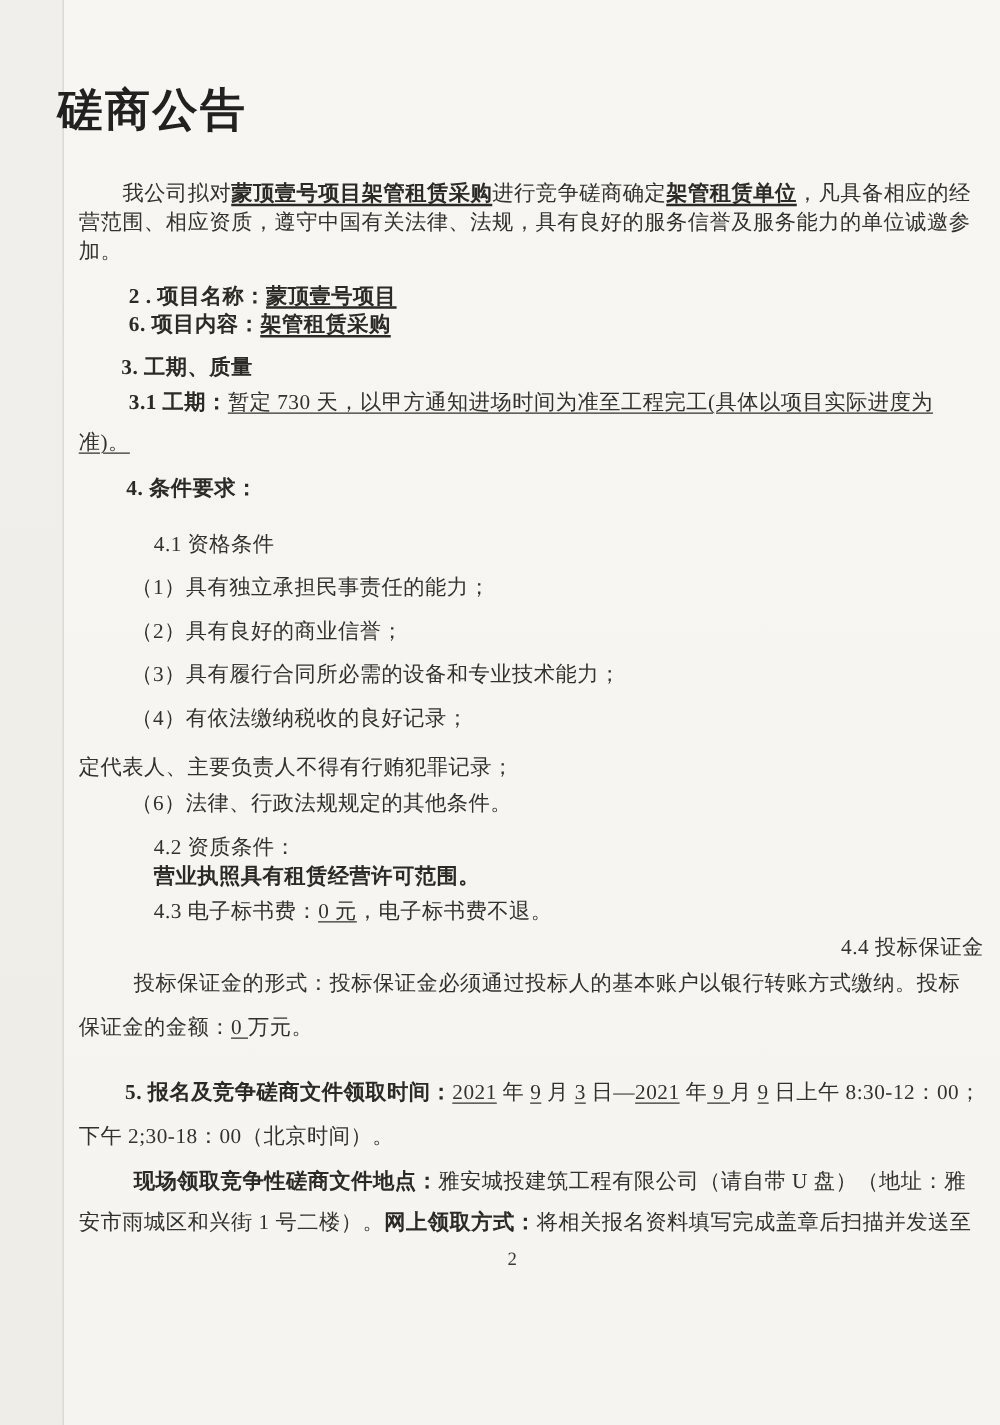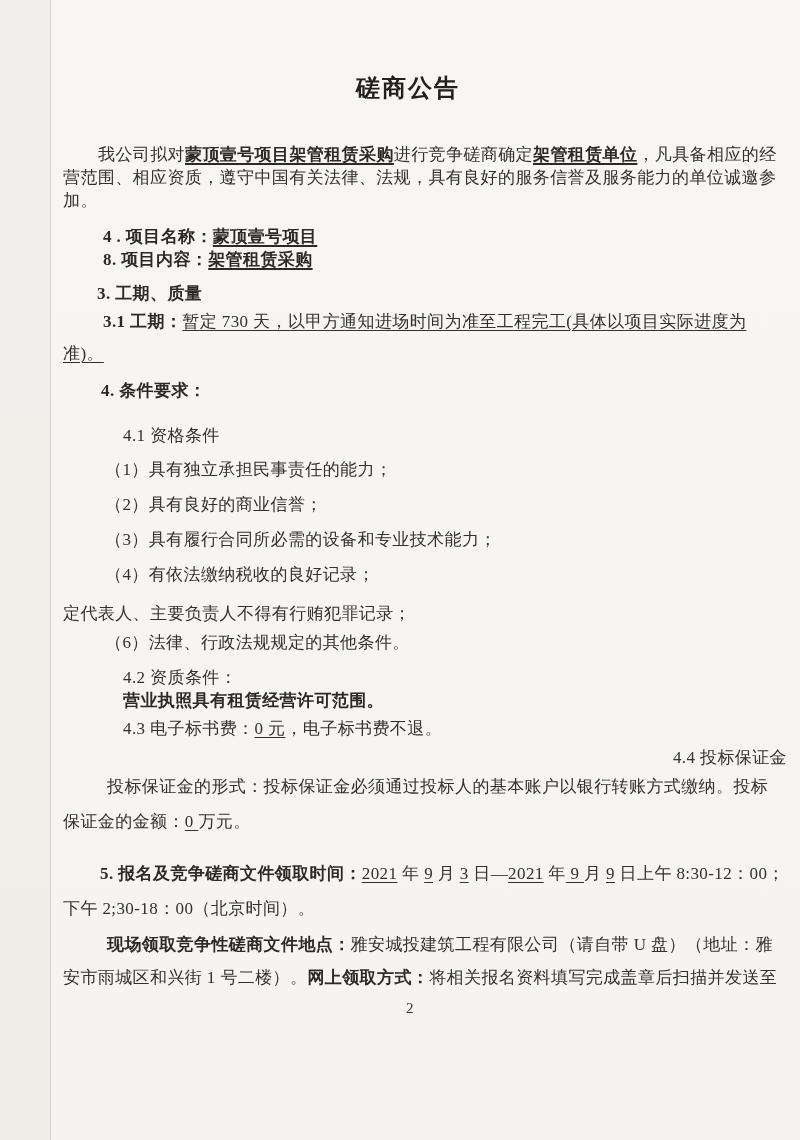--- a/index.html
+++ b/index.html
@@ -22,22 +22,22 @@
   }
   .content{
     position:absolute;left:63px;top:0;width:724px;
     padding-top:66px;
     color:#32312e;
     font-size:17px;
     letter-spacing:0.4px;
   }
   .doc-title{
     position:relative;left:-17px;
-    text-align:center;
-    font-size:24px;line-height:44px;
+    text-align:left;
+    font-size:36px;line-height:44px;
     font-weight:700;color:#222120;
     letter-spacing:2px;
   }
   .block{position:relative;}
   .line{line-height:23px;white-space:nowrap;}
   .bold{font-weight:700;color:#2b2a27;}
   .uline{text-decoration:underline;text-underline-offset:3px;text-decoration-thickness:1px;}
   .bold.uline{text-decoration-thickness:1.5px;}
 
   [data-name="intro-paragraph"]{margin-top:33px;}
@@ -99,24 +99,24 @@
   <div class="page-edge" data-name="paper-edge-line"></div>
   <div class="content" data-name="document-content">
     <div class="doc-title" data-name="document-title">磋商公告</div>
     <div data-name="document-body">
         <div class="block" data-name="intro-paragraph">
           <div class="line first" data-name="text-line"><span data-name="text-run">我公司拟对</span><span data-name="text-run" class="bold uline">蒙顶壹号项目架管租赁采购</span><span data-name="text-run">进行竞争磋商确定</span><span data-name="text-run" class="bold uline">架管租赁单位</span><span data-name="text-run">，凡具备相应的经</span></div>
           <div class="line" data-name="text-line"><span data-name="text-run">营范围、相应资质，遵守中国有关法律、法规，具有良好的服务信誉及服务能力的单位诚邀参</span></div>
           <div class="line" data-name="text-line"><span data-name="text-run">加。</span></div>
         </div>
         <div class="block" data-name="item-project-name">
-          <div class="line first" data-name="text-line"><span data-name="text-run" class="bold">4 . 项目名称：</span><span data-name="text-run" class="bold uline">蒙顶壹号项目</span></div>
+          <div class="line first" data-name="text-line"><span data-name="text-run" class="bold">2 . 项目名称：</span><span data-name="text-run" class="bold uline">蒙顶壹号项目</span></div>
         </div>
         <div class="block" data-name="item-project-content">
-          <div class="line first" data-name="text-line"><span data-name="text-run" class="bold">8. 项目内容：</span><span data-name="text-run" class="bold uline">架管租赁采购</span></div>
+          <div class="line first" data-name="text-line"><span data-name="text-run" class="bold">6. 项目内容：</span><span data-name="text-run" class="bold uline">架管租赁采购</span></div>
         </div>
         <div class="block" data-name="section-3-heading">
           <div class="line first" data-name="text-line"><span data-name="text-run" class="bold">3. 工期、质量</span></div>
         </div>
         <div class="block" data-name="clause-3-1-duration">
           <div class="line first" data-name="text-line"><span data-name="text-run" class="bold">3.1 工期：</span><span data-name="text-run" class="uline">暂定 730 天，以甲方通知进场时间为准至工程完工(具体以项目实际进度为</span></div>
           <div class="line" data-name="text-line"><span data-name="text-run" class="uline">准)。</span></div>
         </div>
         <div class="block" data-name="section-4-heading">
           <div class="line first" data-name="text-line"><span data-name="text-run" class="bold">4. 条件要求：</span></div>

